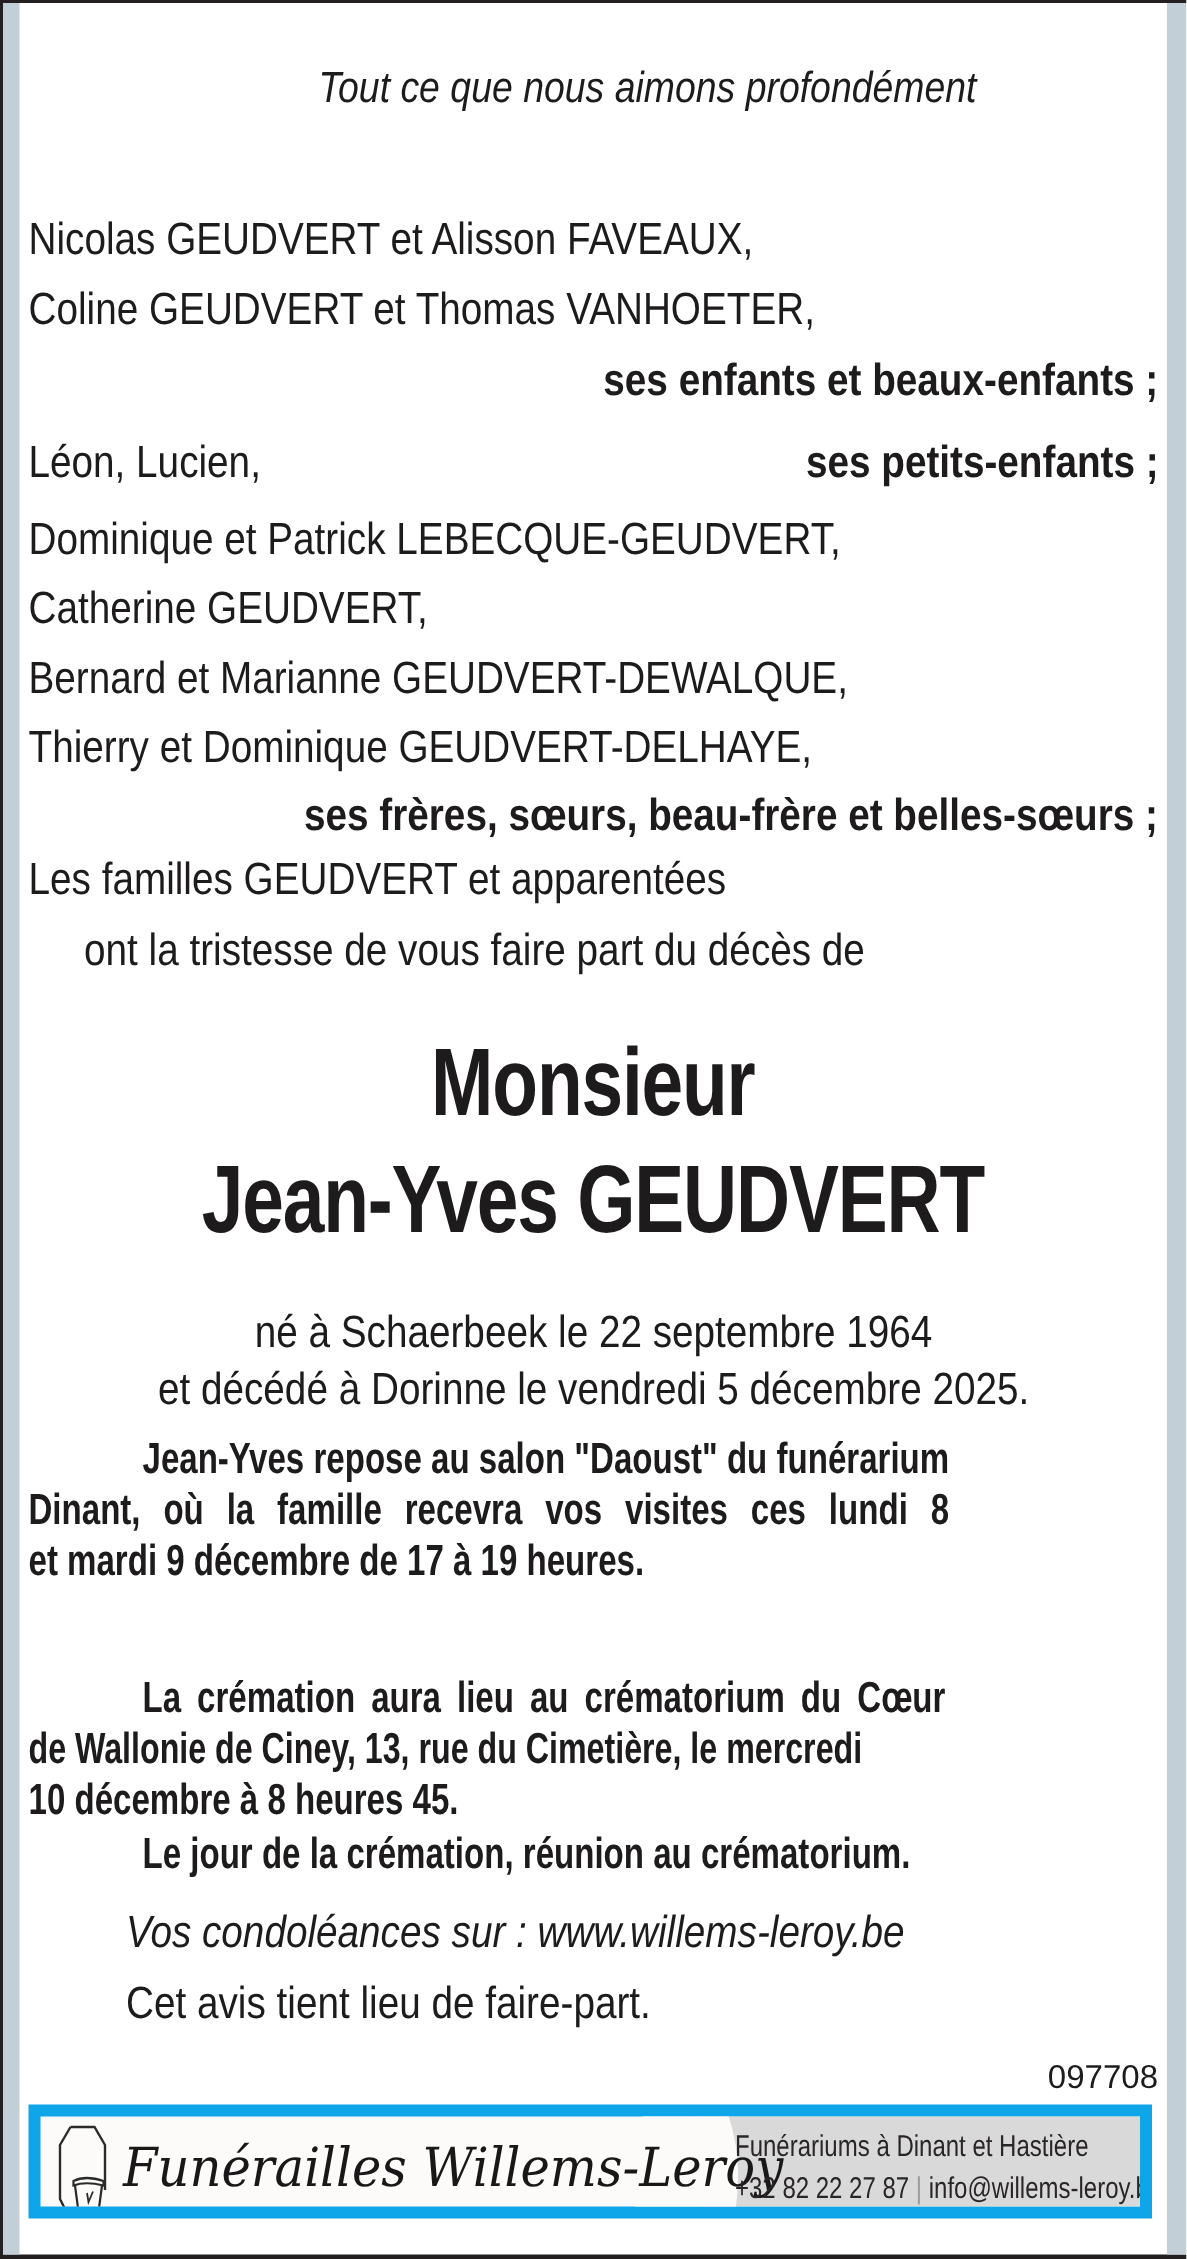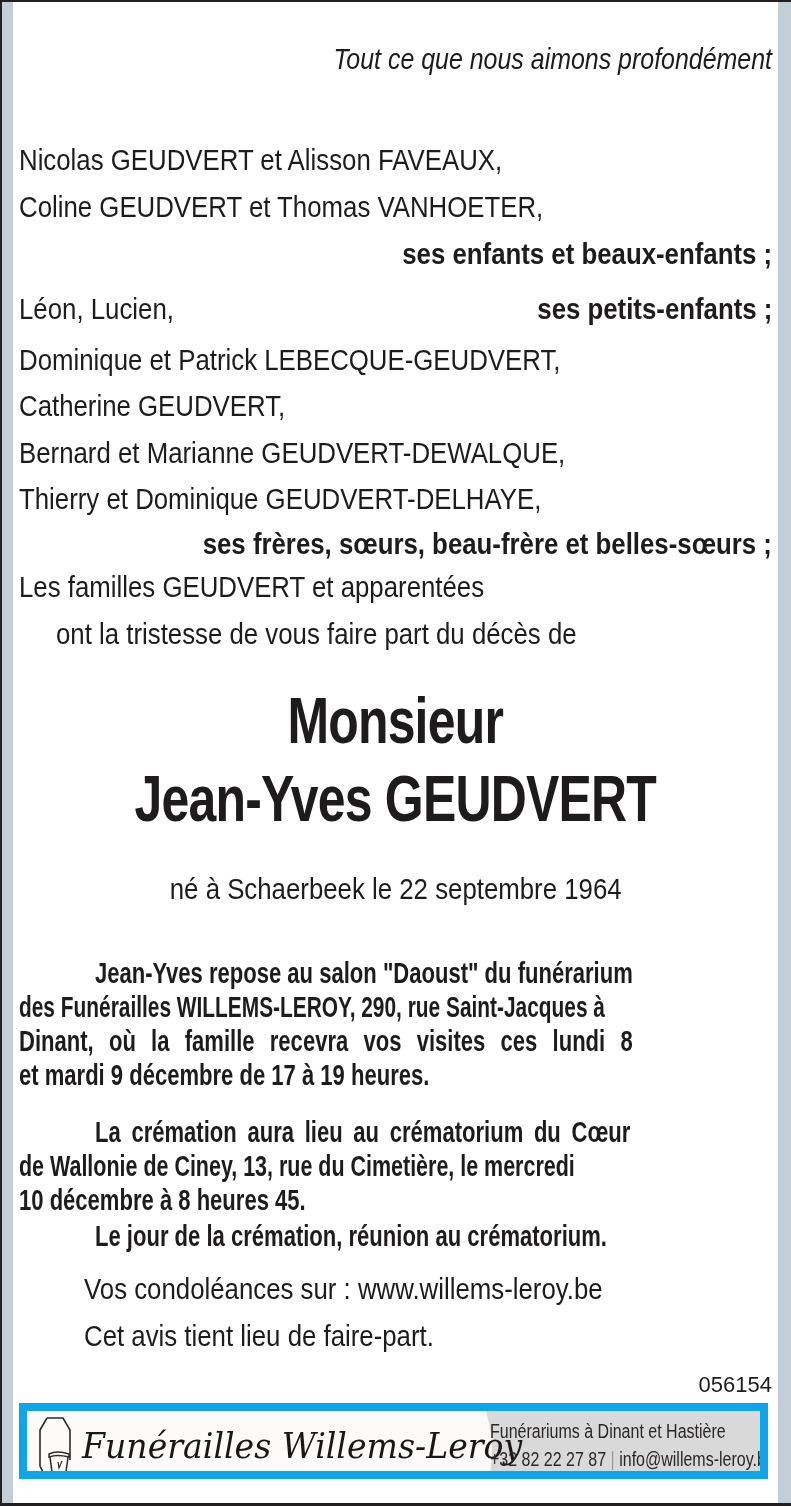--- a/index.html
+++ b/index.html
@@ -93,21 +93,21 @@
 </style>
 </head>
 <body>
 
 <div class="frame"></div>
 <div class="strip-left"></div>
 <div class="strip-right"></div>
 
 <div class="content">
 
-  <div class="line right italic quote" style="top:42px;">
+  <div class="line right italic quote" style="top:42px;text-align:center;">
     <span class="txt">Tout ce que nous aimons profondément</span>
   </div>
 
   <div class="line" style="top:143px;">
     <span class="txt">Nicolas GEUDVERT et Alisson FAVEAUX,</span>
   </div>
   <div class="line" style="top:190px;">
     <span class="txt">Coline GEUDVERT et Thomas VANHOETER,</span>
   </div>
   <div class="line right bold" style="top:237px;">
@@ -147,43 +147,45 @@
   <div class="name-title" style="top:686px;">
     <span class="txt">Monsieur</span>
   </div>
   <div class="name-title" style="top:764px;">
     <span class="txt">Jean-Yves GEUDVERT</span>
   </div>
 
   <div class="line center" style="top:872px;">
     <span class="txt">né à Schaerbeek le 22 septembre 1964</span>
   </div>
+  <div class="line center" style="top:910px;">
+    <span class="txt">et décédé à Dorinne le vendredi 5 décembre 2025.</span>
+  </div>
 
   <div class="para" style="top:956px;">
     <span class="row" style="padding-left:76px;"><span class="txt" style="transform:scaleX(0.76);">Jean-Yves repose au salon "Daoust" du funérarium</span></span>
-    <span class="row"><span class="txt" style="transform:scaleX(0.72);">des Funérailles WILLEMS-LEROY, 290, rue Saint-Jacques à</span></span>
     <span class="row"><span class="txt" style="transform:scaleX(0.76); word-spacing:12px;">Dinant, où la famille recevra vos visites ces lundi 8</span></span>
     <span class="row"><span class="txt" style="transform:scaleX(0.76);">et mardi 9 décembre de 17 à 19 heures.</span></span>
   </div>
 
   <div class="para" style="top:1115px;">
     <span class="row" style="padding-left:76px;"><span class="txt" style="transform:scaleX(0.76); word-spacing:6px;">La crémation aura lieu au crématorium du Cœur</span></span>
     <span class="row"><span class="txt" style="transform:scaleX(0.74);">de Wallonie de Ciney, 13, rue du Cimetière, le mercredi</span></span>
     <span class="row"><span class="txt" style="transform:scaleX(0.76);">10 décembre à 8 heures 45.</span></span>
     <span class="row" style="padding-left:76px; margin-top:2px;"><span class="txt" style="transform:scaleX(0.76);">Le jour de la crémation, réunion au crématorium.</span></span>
   </div>
 
-  <div class="line" style="top:1272px; padding-left:65px;">
+  <div class="line" style="top:1272px; padding-left:65px;font-style:italic;">
     <span class="txt">Vos condoléances sur : www.willems-leroy.be</span>
   </div>
   <div class="line" style="top:1319px; padding-left:65px;">
     <span class="txt">Cet avis tient lieu de faire-part.</span>
   </div>
 
-  <div class="ref">056154</div>
+  <div class="ref">097708</div>
 
   <div class="banner">
     <div class="banner-grey"></div>
     <div class="banner-curve"></div>
 
     <svg class="logo-icon" viewBox="0 0 36 62">
       <path d="M10 2 L26 2 L33 14 L33 44 M10 2 L3 14 L3 50 L7 58 L22 58" fill="none" stroke="#2b2b2b" stroke-width="1.6"></path>
       <path d="M12 38 Q20 34 32 38 L32 41 Q20 38 12 41 Z" fill="none" stroke="#2b2b2b" stroke-width="1.5"></path>
       <path d="M13 41 L15 56 Q22 59 29 56 L31 41" fill="none" stroke="#2b2b2b" stroke-width="1.5"></path>
       <path d="M21 46 L22 52 L25 45" fill="none" stroke="#2b2b2b" stroke-width="1.2"></path>

